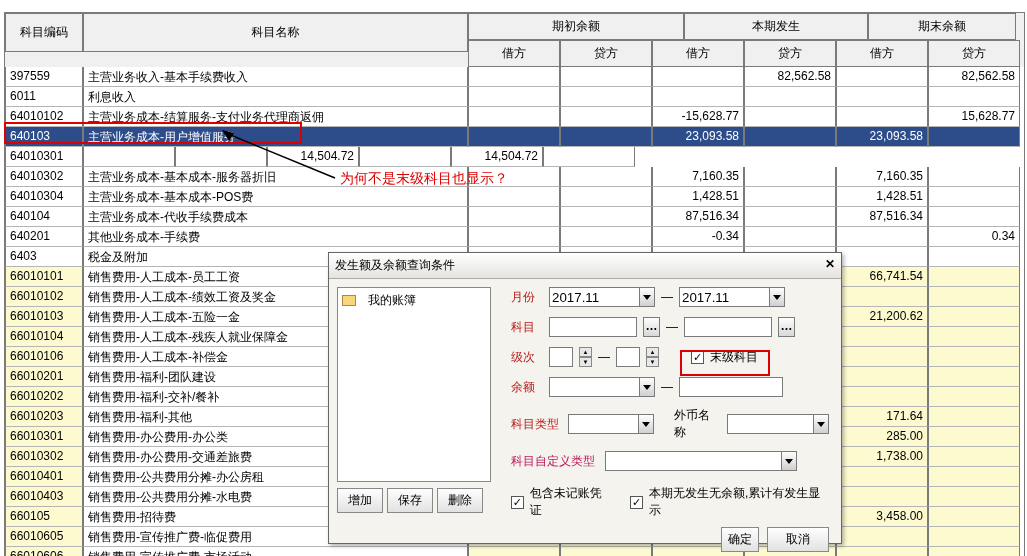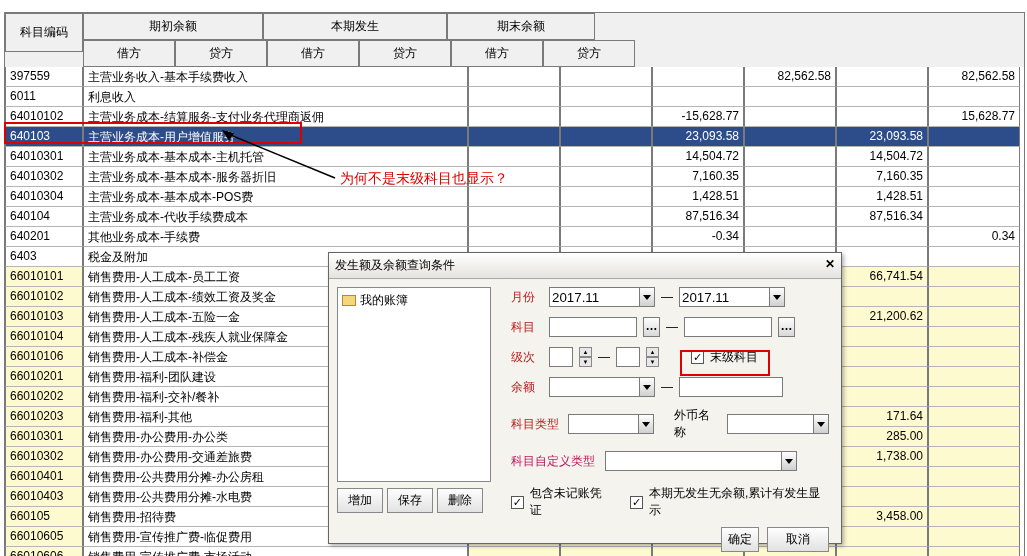--- a/index.html
+++ b/index.html
@@ -25,21 +25,21 @@
 .row.selected .cell { background: #2d4c8a; color: #fff; }
 .red-box { position: absolute; border: 2px solid #d00; pointer-events: none; }
 .annotation { position: absolute; color: #d00; font-size: 14px; pointer-events: none; }
 .arrow { position: absolute; pointer-events: none; }
 .dialog { position: absolute; top: 252px; left: 328px; width: 514px; height: 292px; background: #f4f3ee; border: 1px solid #666; box-shadow: 2px 2px 4px rgba(0,0,0,0.3); }
 .dialog-title { background: linear-gradient(#fff, #e4e3de); border-bottom: 1px solid #aaa; padding: 4px 6px; display: flex; justify-content: space-between; }
 .close-x { font-weight: bold; cursor: pointer; }
 .dialog-body { display: flex; }
 .left-panel { width: 170px; padding: 8px; }
 .tree-box { border: 1px solid #888; background: #fff; height: 195px; padding: 4px; }
-.tree-item { display: flex; align-items: center; gap: 4px; }
+.tree-item { display: flex; align-items: center; gap: 12px; }
 .folder-icon { display: inline-block; width: 14px; height: 11px; background: #f5d67a; border: 1px solid #b8863b; }
 .btn-row { display: flex; gap: 4px; margin-top: 6px; }
 .btn { border: 1px solid #888; background: linear-gradient(#fefefe, #e2e2e2); padding: 3px 10px; cursor: pointer; }
 .right-panel { flex: 1; padding: 8px 12px; display: flex; flex-direction: column; gap: 10px; }
 .form-row { display: flex; align-items: center; gap: 6px; }
 .lbl { width: 32px; color: #b91c1c; }
 .input { border: 1px solid #7a7a7a; background: #fff; height: 20px; padding: 0 2px; }
 .combo { display: inline-flex; }
 .combo .input { border-right: none; }
 .combo-btn { width: 16px; height: 20px; border: 1px solid #7a7a7a; background: linear-gradient(#fefefe,#d0d0d0); display: flex; align-items: center; justify-content: center; cursor: pointer; }
@@ -50,23 +50,24 @@
 .chk { width: 13px; height: 13px; border: 1px solid #555; background: #fff; display: inline-flex; align-items: center; justify-content: center; font-size: 11px; }
 .dialog-btns { display: flex; gap: 8px; justify-content: flex-end; padding: 0 12px 8px; }
 .red-box2 { position: absolute; border: 2px solid #d00; pointer-events: none; }
 </style>
 </head>
 <body>
 
 <div class="grid">
   <div class="header-row">
     <div class="hcell tall col-code">科目编码</div>
+    <div class="hcell tall col-name">科目名称</div>
     <div style="flex:1">
       <div style="display:flex">
-        <div class="hcell" style="width:180px">期初余额</div>
+        <div class="hcell" style="width:216px">期初余额</div>
         <div class="hcell" style="width:184px">本期发生</div>
         <div class="hcell" style="width:148px">期末余额</div>
       </div>
       <div style="display:flex">
         <div class="hcell col-qcj">借方</div>
         <div class="hcell col-qcd">贷方</div>
         <div class="hcell col-bfj">借方</div>
         <div class="hcell col-bfd">贷方</div>
         <div class="hcell col-qmj">借方</div>
         <div class="hcell col-qmd">贷方</div>
@@ -109,21 +110,20 @@
         <div class="cell col-name ">    主营业务成本-用户增值服务</div>
         <div class="cell col-qcj num"></div>
         <div class="cell col-qcd num"></div>
         <div class="cell col-bfj num">23,093.58</div>
         <div class="cell col-bfd num"></div>
         <div class="cell col-qmj num">23,093.58</div>
         <div class="cell col-qmd num"></div>
       </div>
       <div class="row white">
         <div class="cell col-code ">64010301</div>
-        <div class="cell col-name ">       主营业务成本-基本成本-主机托管</div>
         <div class="cell col-qcj num"></div>
         <div class="cell col-qcd num"></div>
         <div class="cell col-bfj num">14,504.72</div>
         <div class="cell col-bfd num"></div>
         <div class="cell col-qmj num">14,504.72</div>
         <div class="cell col-qmd num"></div>
       </div>
       <div class="row white">
         <div class="cell col-code ">64010302</div>
         <div class="cell col-name ">       主营业务成本-基本成本-服务器折旧</div>

